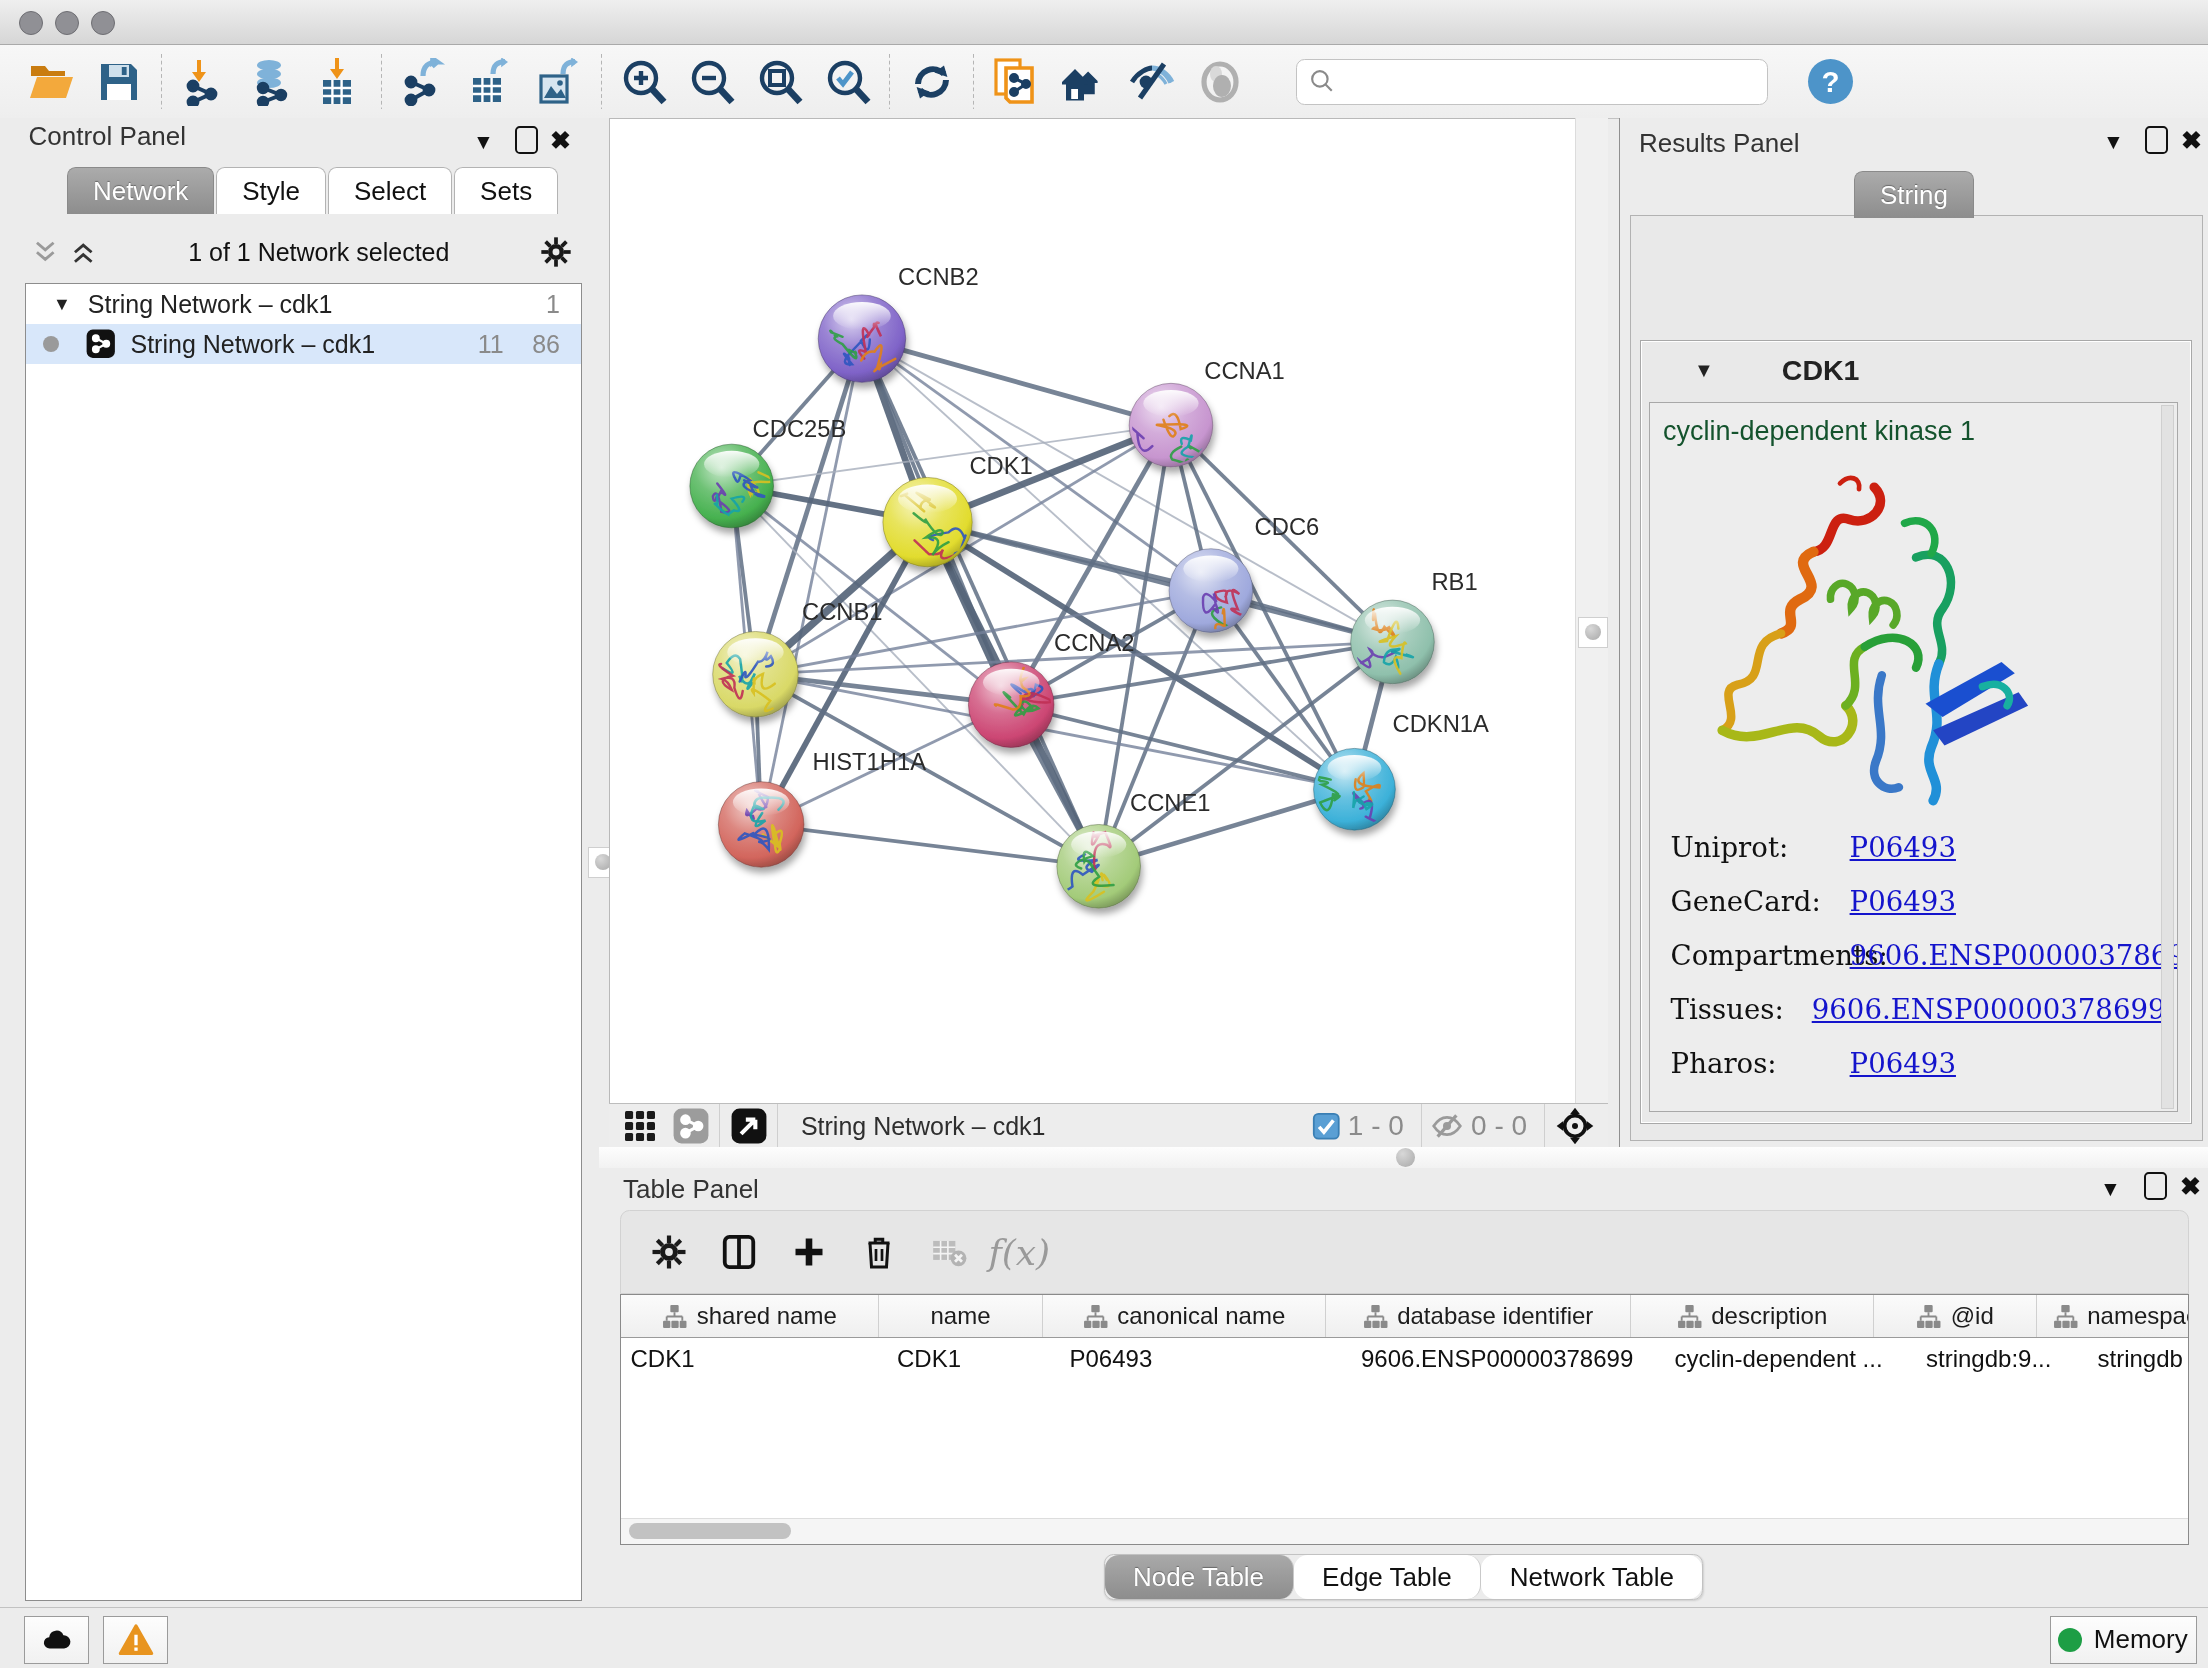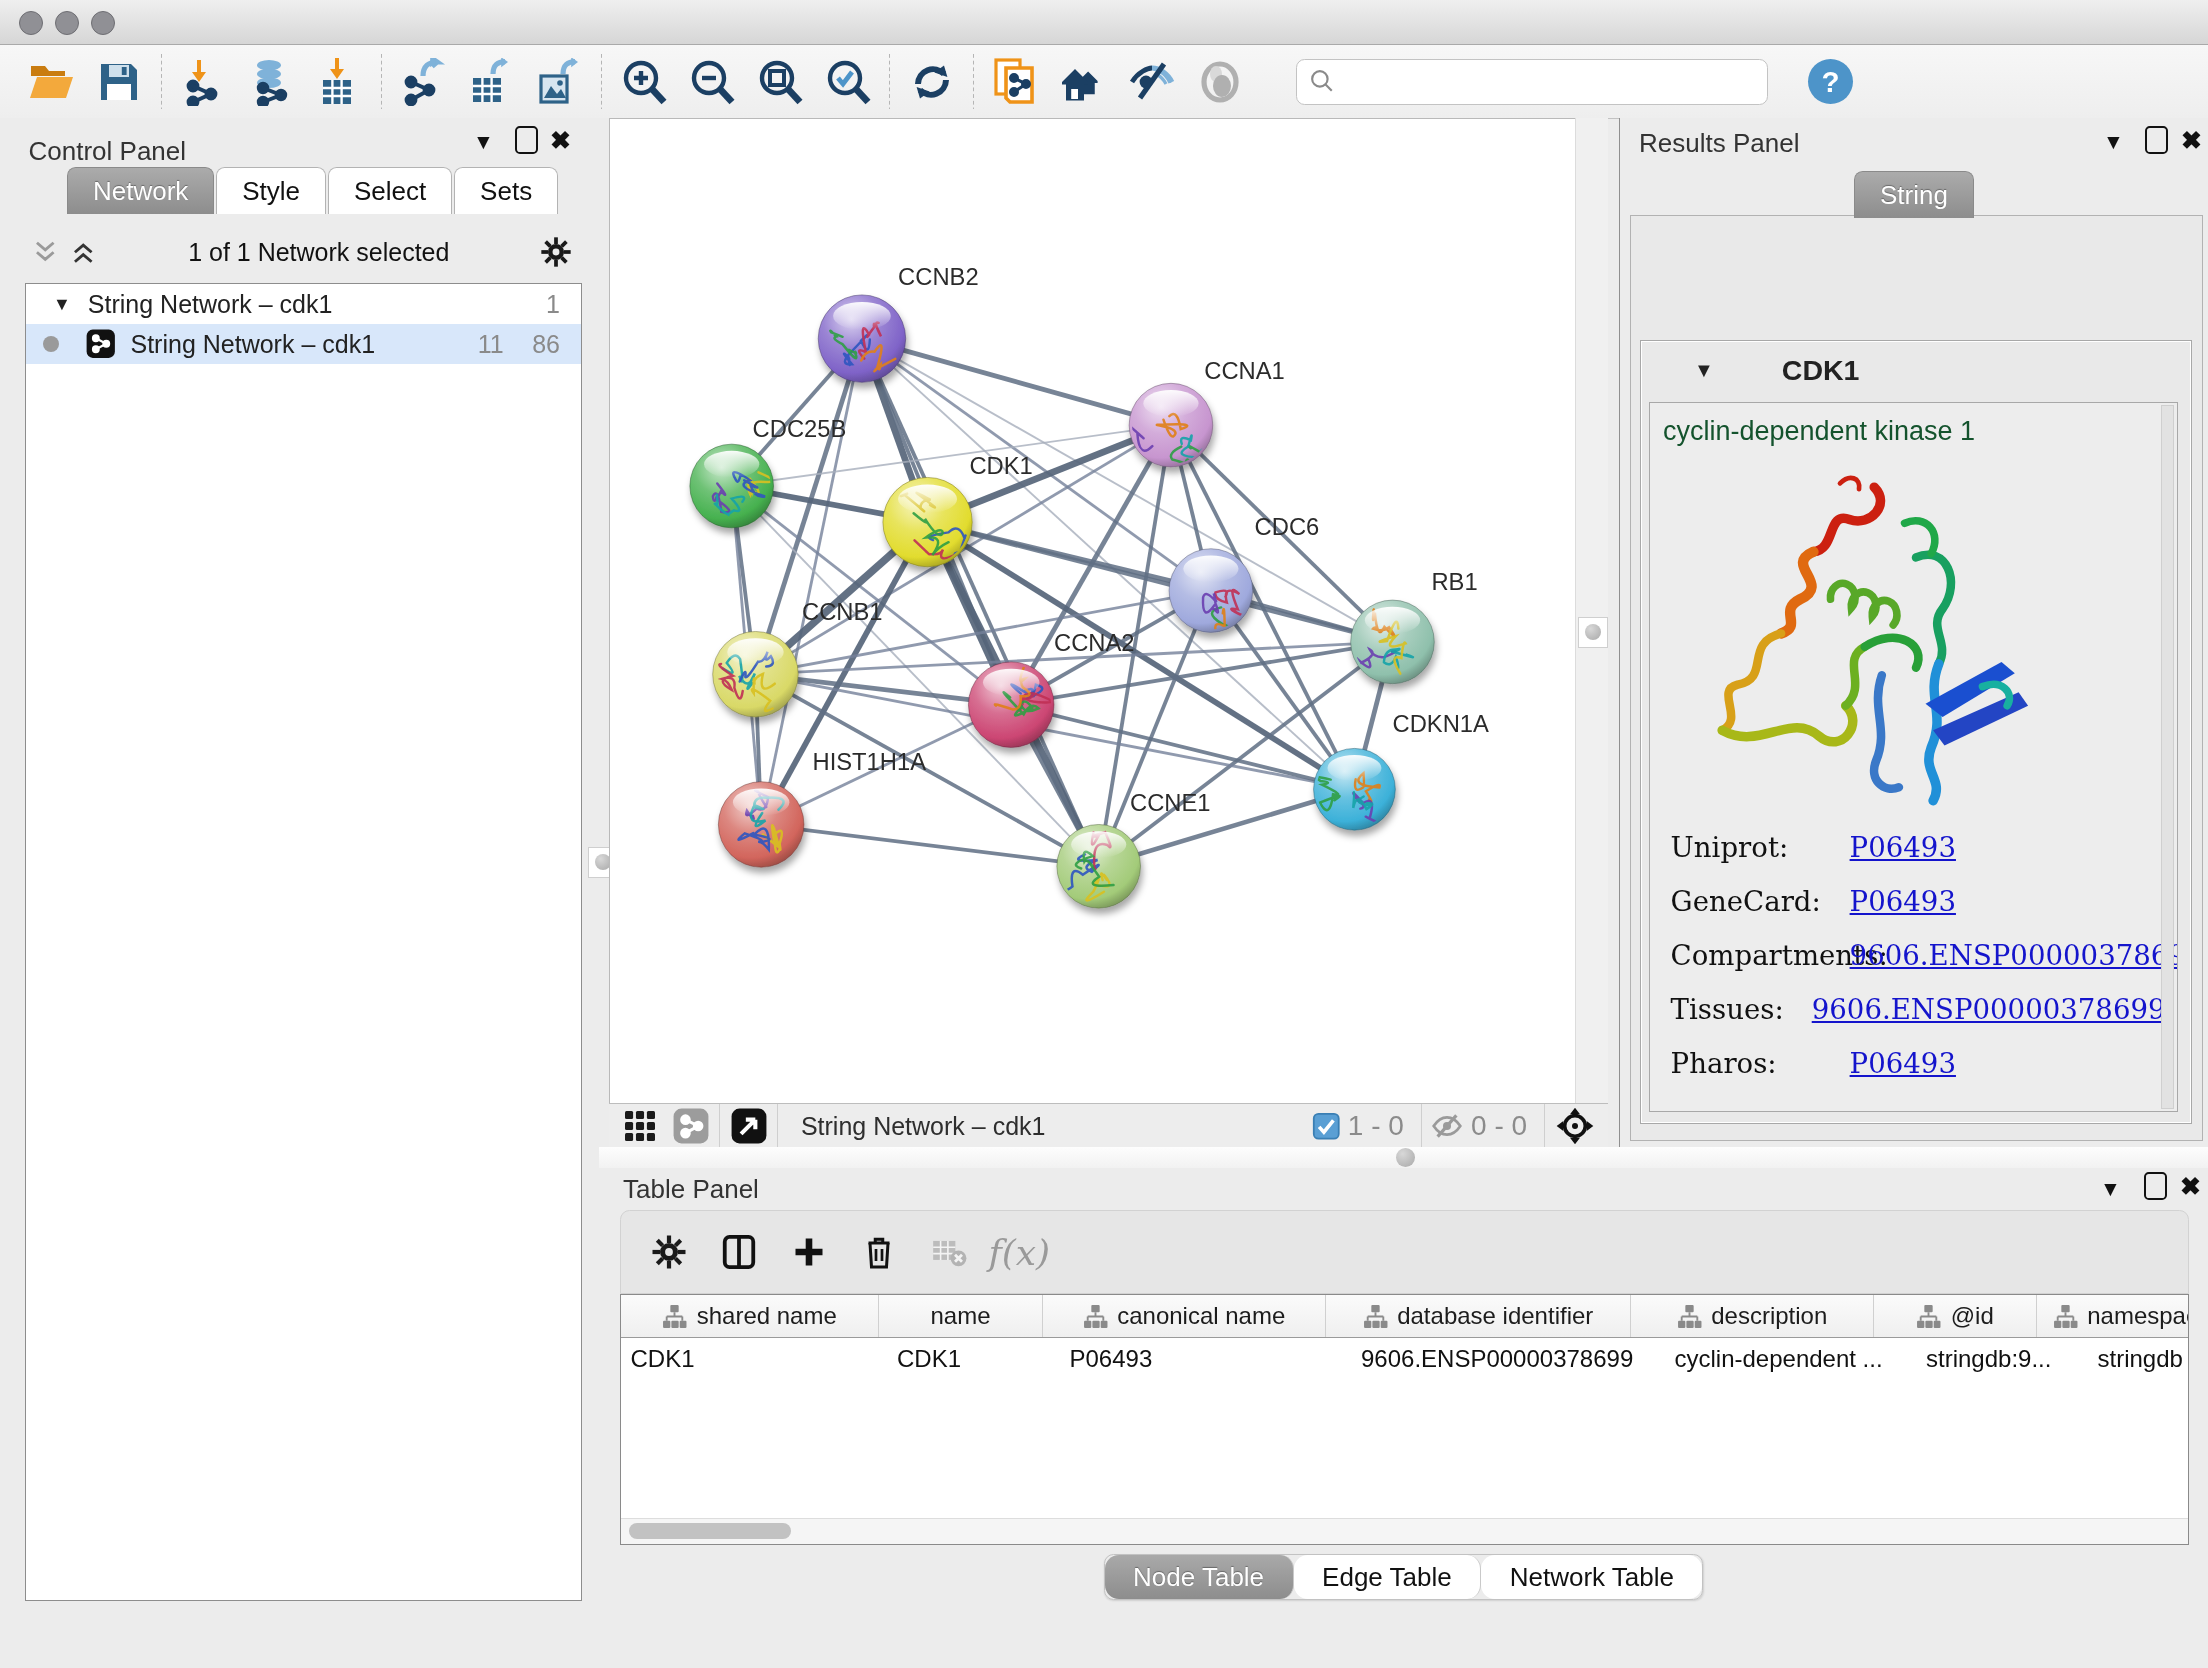--- a/index.html
+++ b/index.html
@@ -267,21 +267,21 @@
       <svg viewBox="0 0 24 24" style="width:28.5px;height:28.5px;margin:0 7.6px 0 11.4px">
         <circle cx="10" cy="10" r="6.5" stroke="#8a8a8a" stroke-width="1.8" fill="none"></circle>
         <path d="M14.8 14.8 20 20" stroke="#8a8a8a" stroke-width="1.8"></path>
       </svg>
       <input id="search-input" value="" placeholder="" style="">
     </div>
     <div id="help-btn">?</div>
   </div>
 
   <div class="abs" id="control-panel">
-    <div class="abs panel-title" style="left: 28.5px; top: 18px; position: absolute;" style2="">Control Panel</div>
+    <div class="abs panel-title" style="left: 28.5px; top: 3px; position: absolute;" style2="">Control Panel</div>
     <span class="abs wicon" style="left:473px;top:13.3px;font-size:21px">▼</span>
     <span class="abs float-box" style="left:515px;top:7.6px"></span>
     <span class="abs wicon" style="left:550px;top:9.5px;font-weight:bold">✖</span>
 
     <div class="abs" style="left:67px;top:49px;display:flex">
       <div class="tab active">Network</div>
       <div class="tab">Style</div>
       <div class="tab">Select</div>
       <div class="tab">Sets</div>
     </div>
@@ -891,14 +891,32 @@
       </div>
     </div>
 
     <div id="tp-tabs">
       <div class="seg active">Node Table</div>
       <div class="seg">Edge Table</div>
       <div class="seg">Network Table</div>
     </div>
   </div>
 
+  <div class="abs" id="statusbar">
+    <div class="sbtn" style="left:24px;width:63px">
+      <svg viewBox="0 0 24 24" style="width:34px;height:34px">
+        <path d="M7 18a4 4 0 0 1-.5-8 5.2 5.2 0 0 1 10-1.4A4.4 4.4 0 0 1 17 18z" fill="#111"></path>
+      </svg>
+    </div>
+    <div class="sbtn" style="left:103px;width:63px">
+      <svg viewBox="0 0 24 24" style="width:36px;height:36px">
+        <path d="M12 2.5 22.5 21h-21z" fill="#e8941f" stroke="#e8941f" stroke-width="2" stroke-linejoin="round"></path>
+        <rect x="10.9" y="8.5" width="2.2" height="7" fill="#fff"></rect>
+          <rect x="10.9" y="17" width="2.2" height="2.2" fill="#fff"></rect>
+      </svg>
+    </div>
+    <div class="sbtn" id="memory-btn">
+      <span style="width:24px;height:24px;border-radius:50%;background:#1d9e45;display:inline-block"></span>
+      <span>Memory</span>
+    </div>
+  </div>
 </div>
 
 
 </body></html>

